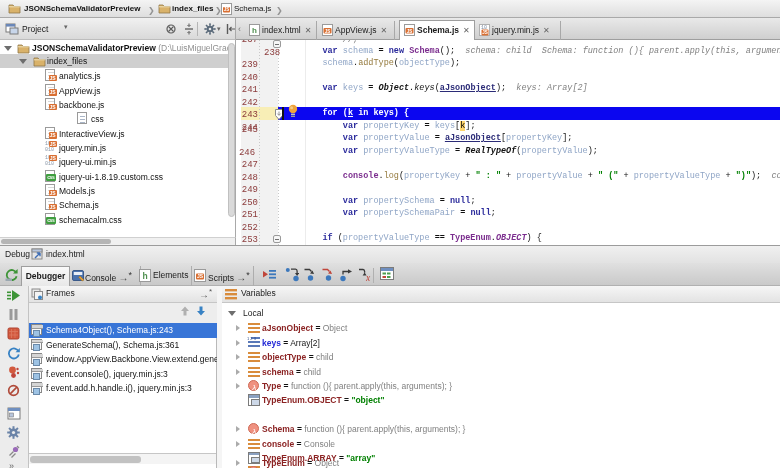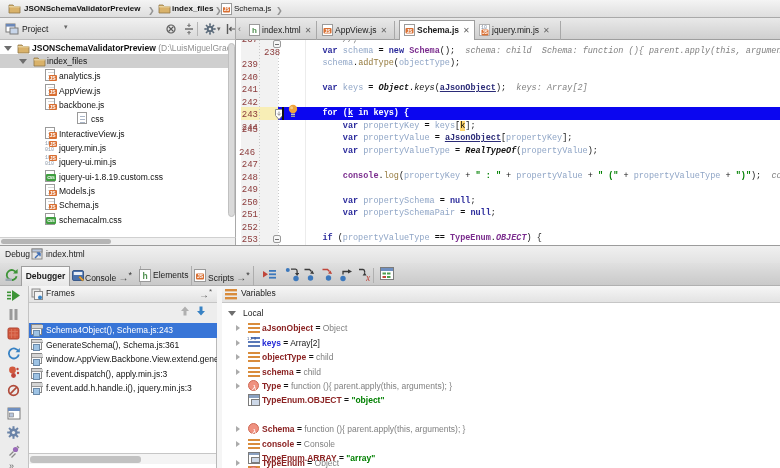--- a/index.html
+++ b/index.html
@@ -453,21 +453,21 @@
       <div class="frow" style="top:51.6px;">
           <span class="fic"></span>
           <span class="abs" style="left:17px;">GenerateSchema(), Schema.js:361</span>
         </div>
       <div class="frow" style="top:66.2px;">
           <span class="fic"></span>
           <span class="abs" style="left:17px;">window.AppView.Backbone.View.extend.gene</span>
         </div>
       <div class="frow" style="top:80.8px;">
           <span class="fic"></span>
-          <span class="abs" style="left:17px;">f.event.dispatch(), apply.min.js:3</span>
+          <span class="abs" style="left:17px;">f.event.console(), jquery.min.js:3</span>
         </div>
       <div class="frow" style="top:95.4px;">
           <span class="fic"></span>
           <span class="abs" style="left:17px;">f.event.add.h.handle.i(), jquery.min.js:3</span>
         </div>
       <div class="abs" style="left:0; top:167px; width:187px; height:11px; background:#f4f4f4; border-top:1px solid #c6c6c6;">
           <span class="abs" style="left:1px; top:1.5px; width:111px; height:7px; background:#c2c2c2; border-radius:3px;"></span>
         </div>
     </div>
     <div id="vsplit"></div>

